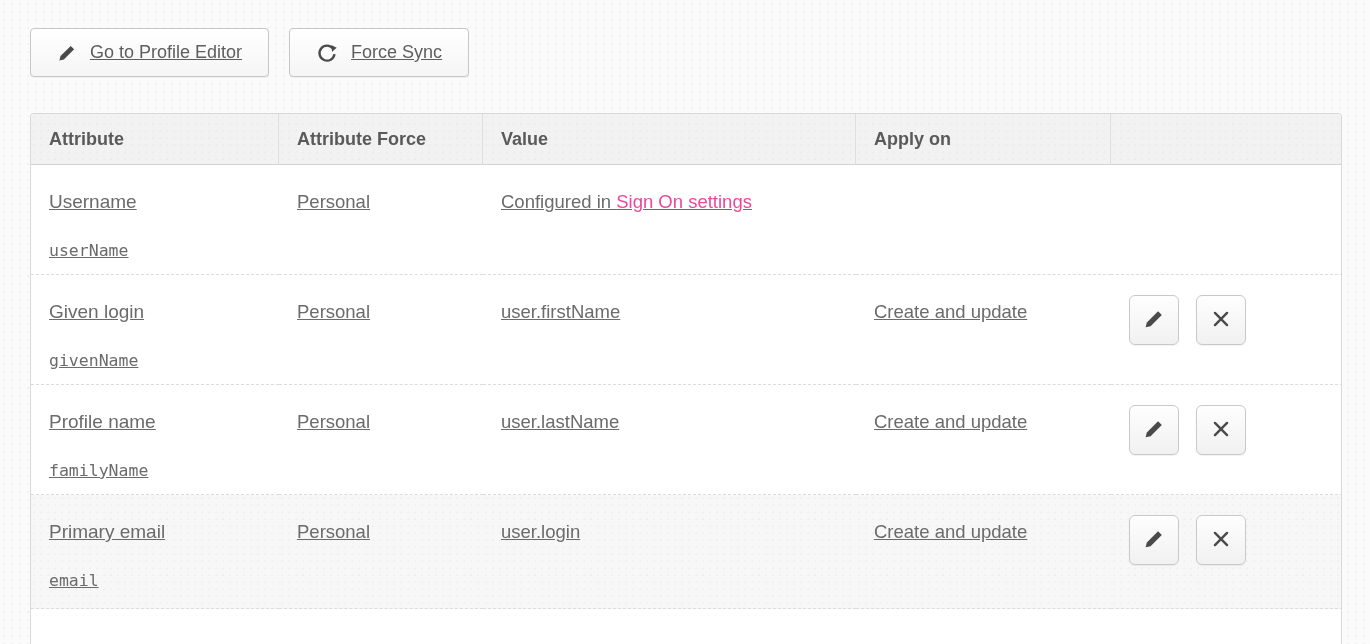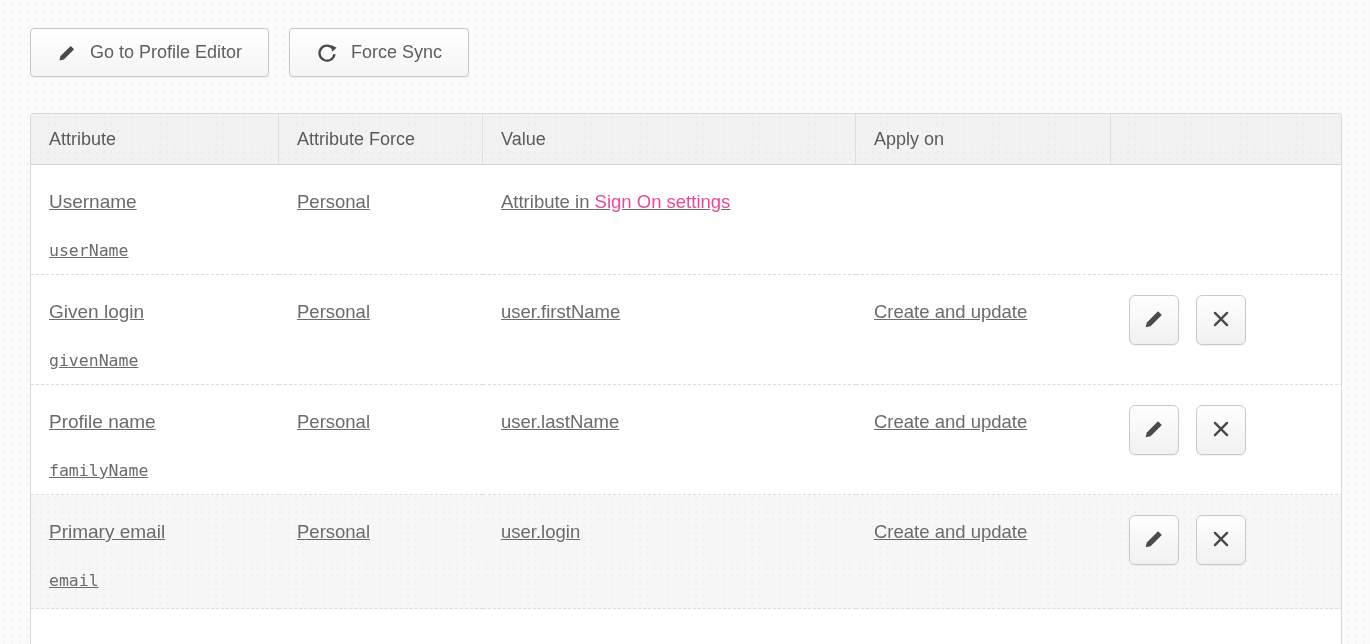--- a/index.html
+++ b/index.html
@@ -16,40 +16,41 @@
   .toolbar { padding:28px 0 0 30px; display:flex; gap:20px; }
   .btn {
     display:inline-flex; align-items:center; gap:13px;
     height:49px; padding:0 26px;
     background:linear-gradient(180deg,#ffffff,#f5f5f5);
     border:1px solid #c7c7c7; border-radius:4px;
     font-family:"Liberation Sans", sans-serif;
     font-size:18px; color:#5e5e5e; cursor:pointer;
     box-shadow:0 1px 1px rgba(0,0,0,0.05);
     white-space:nowrap;
+    text-decoration:underline;
   }
   .btn .icn { display:inline-flex; align-items:center; }
 
   
   .table-wrap {
     margin:36px 28px 0 30px;
     border:1px solid #d8d8d8; border-bottom:none;
     border-radius:4px 4px 0 0;
     overflow:hidden; background:#fff;
   }
   table { width:100%; border-collapse:separate; border-spacing:0; table-layout:fixed; }
 
   th {
     height:51px;
     background-color:#f2f2f2;
     background-image: radial-gradient(rgba(100,100,110,0.05) 1px, transparent 1px);
     background-size:7px 7px;
     text-align:left; vertical-align:middle;
     padding:0 8px 0 18px;
-    font-weight:normal; font-size:18px; color:#5a5a5a;
+    font-weight:bold; font-size:18px; color:#5a5a5a;
     border-right:1px solid #dedede;
     border-bottom:1px solid #d2d2d2;
     white-space:nowrap; overflow:hidden;
   }
   th:last-child { border-right:none; }
 
   td {
     vertical-align:top;
     padding:26px 10px 0 18px;
     font-size:18.5px; color:#6b6b6b;
@@ -128,21 +129,21 @@
         </tr>
       </thead>
       <tbody>
 
         <tr>
           <td>
             <div class="attr-label">Username</div>
             <div class="attr-var">userName</div>
           </td>
           <td>Personal</td>
-          <td><span>Attribute in </span><a class="link" href="#">Sign On settings</a></td>
+          <td><span>Configured in </span><a class="link" href="#">Sign On settings</a></td>
           <td></td>
           <td class="action-cell"></td>
         </tr>
 
         <tr>
           <td>
             <div class="attr-label">Given login</div>
             <div class="attr-var">givenName</div>
           </td>
           <td>Personal</td>

